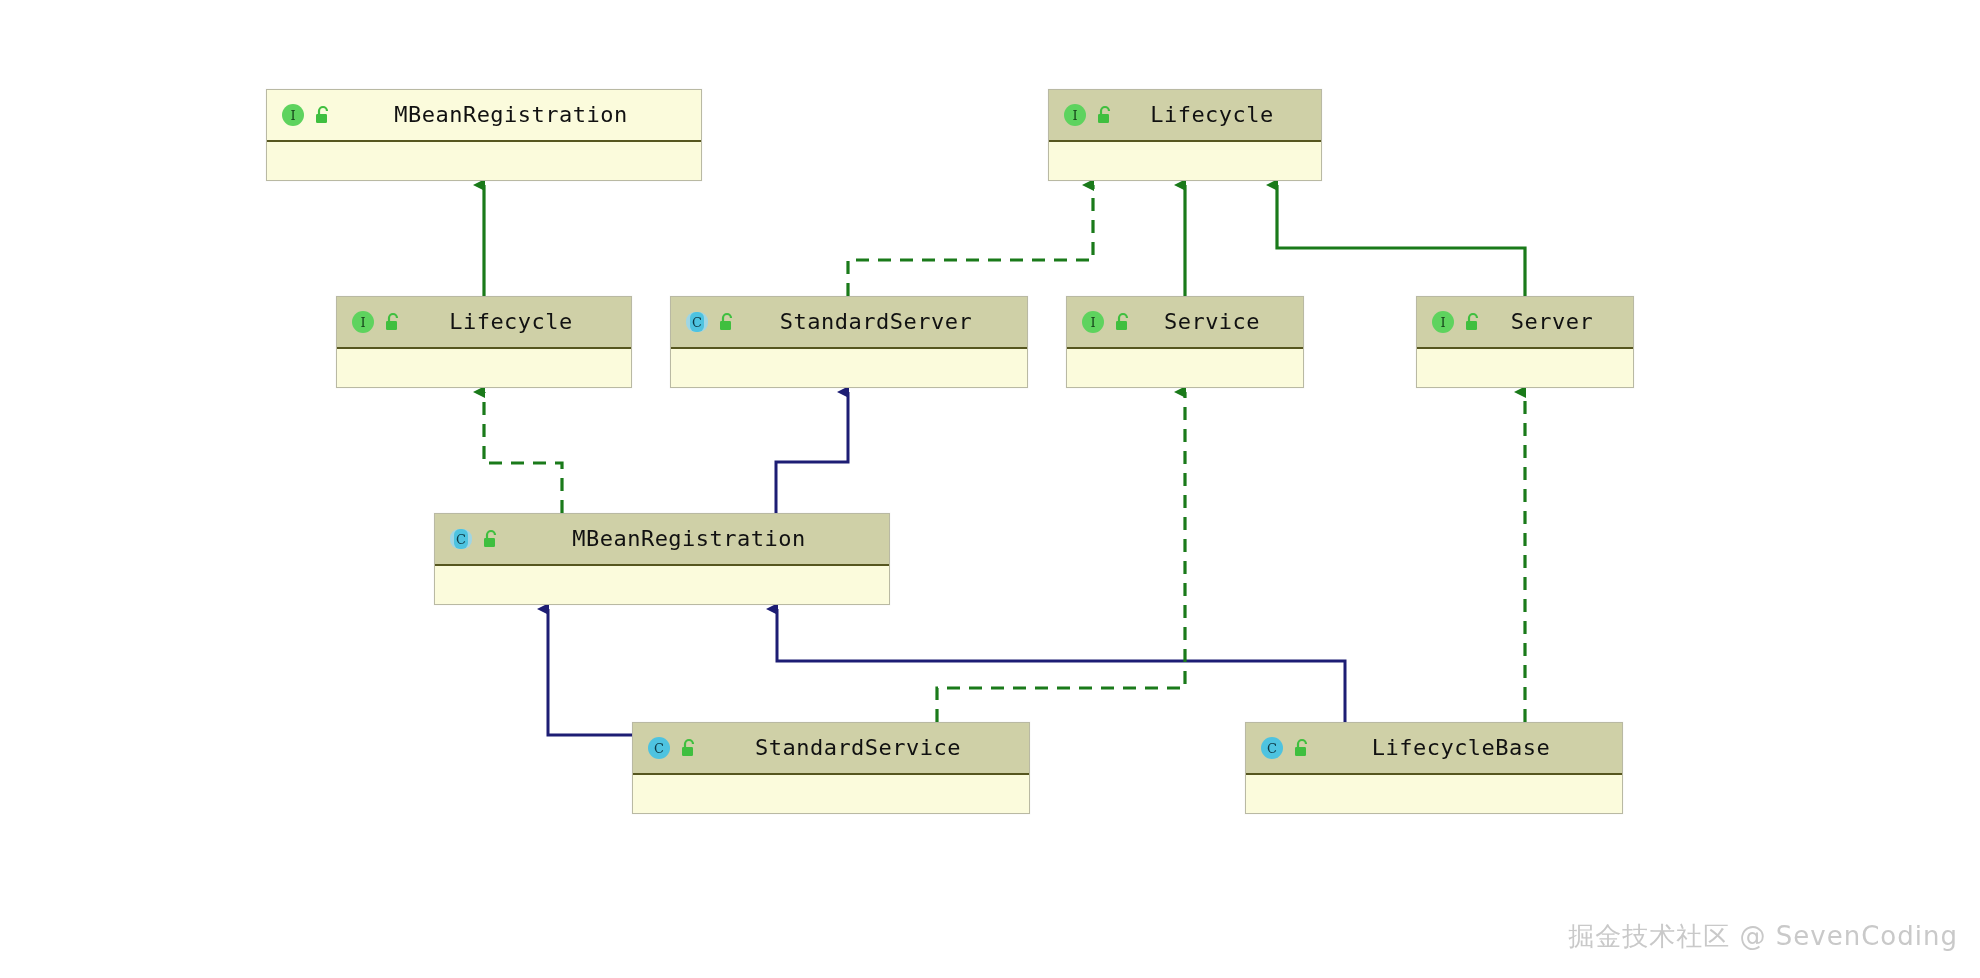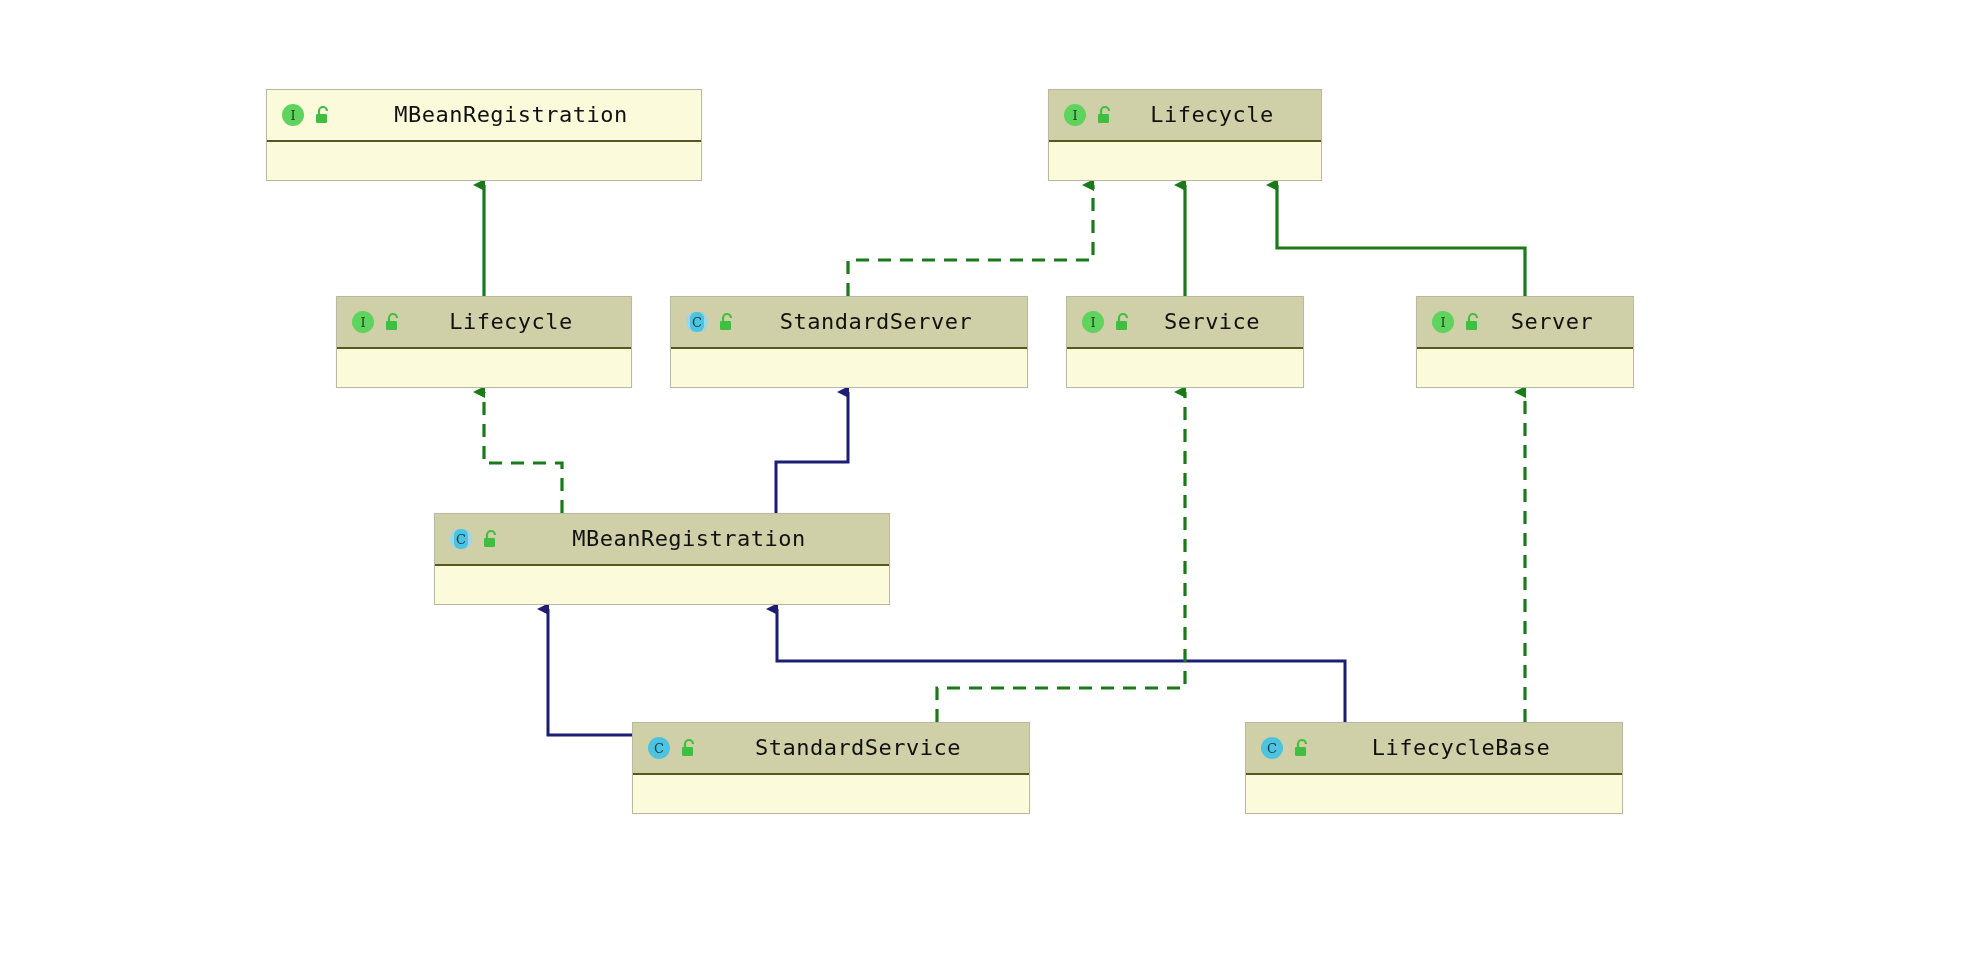--- a/index.html
+++ b/index.html
@@ -277,13 +277,14 @@
               <path d="M5 9 V6 a4 4 0 0 1 8 0" fill="none" stroke="#3fbf3f" stroke-width="2.2"></path>
               <rect x="2" y="9" width="11" height="9" rx="1.2" fill="#3fbf3f"></rect>
             </svg>
           </span>
           <span class="uml-title">LifecycleBase</span>
         </div>
         <div class="uml-body"></div>
       </div>
     </div>
 
+  <div id="watermark">掘金技术社区 @ SevenCoding</div>
 </div>
 
 </body></html>

